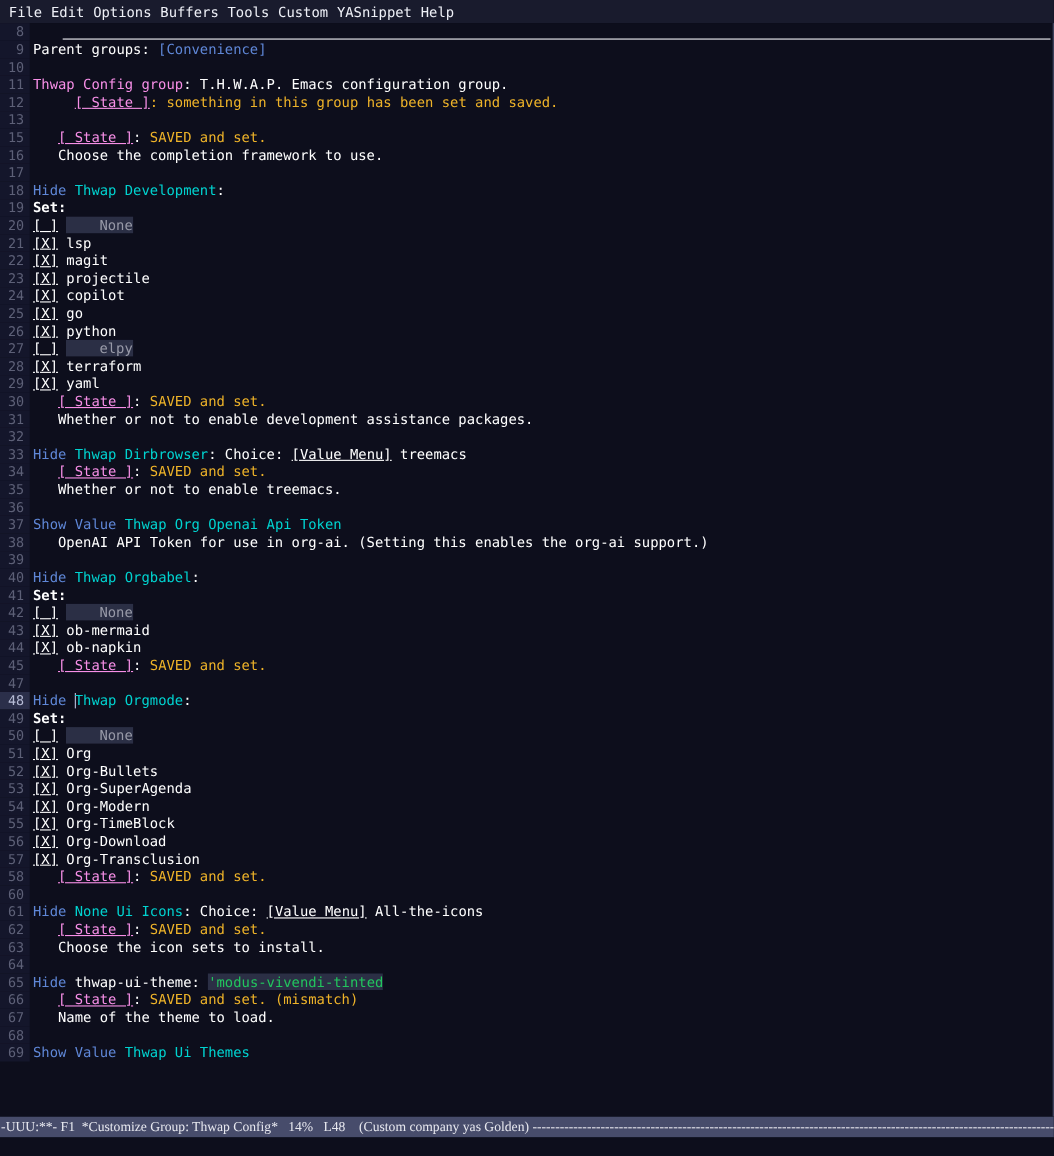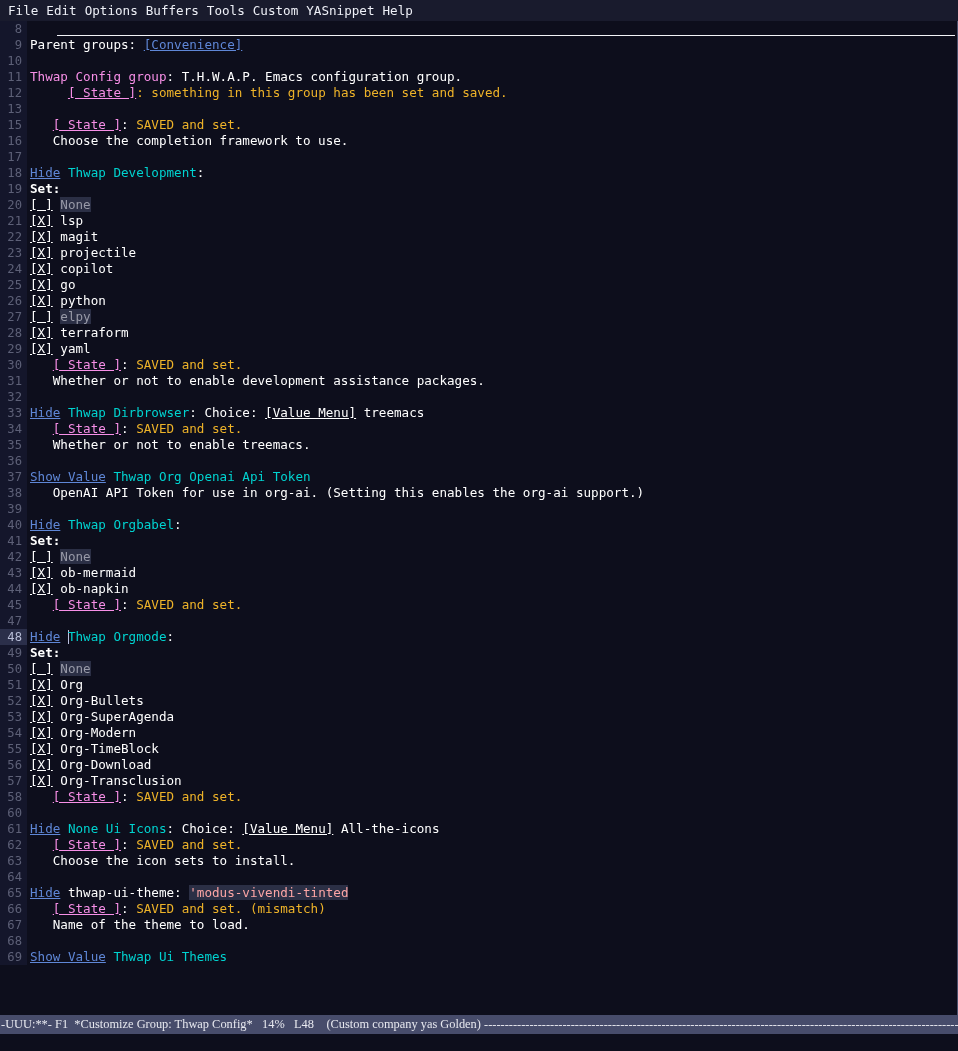--- a/index.html
+++ b/index.html
@@ -64,30 +64,30 @@
     color:var(--gutter-fg);
     text-align:right;
     padding-right:5px;
     font-size:12.2px;
     user-select:none;
   }
   .row.cur .ln{background:var(--gutter-cur-bg);color:var(--gutter-cur-fg);font-weight:normal;}
   .content{padding-left:3px;flex:1 1 auto;white-space:pre;position:relative;}
 
   
-  .tk-link{color:var(--link);text-decoration:underline;cursor:pointer;}
+  .tk-link{color:var(--link);cursor:pointer;}
   .tk-teal{color:var(--teal);}
   .tk-orange{color:var(--orange);}
   .tk-plain{color:var(--fg);}
   .tk-bold{color:var(--fg);font-weight:bold;}
   .tk-state{color:var(--pink);text-decoration:underline;cursor:pointer;}
   .tk-btn{color:var(--fg);text-decoration:underline;cursor:pointer;}
   .tk-cbx{color:var(--fg);text-decoration:underline;cursor:pointer;}
-  .tk-field{background:var(--field-bg);color:var(--field-fg);}
-  .tk-fieldval{background:var(--field-bg);color:#fca5a5;}
+  .tk-field{background:var(--field-bg);color:var(--field-fg);padding-left:30px;}
+  .tk-fieldval{background:var(--field-bg);color:#22c55e;}
   .tk-grouphead{color:var(--pink);}
 
   
   .hrule{
     position:absolute;left:30px;right:2px;height:1px;
     background:#f3f4f8;
   }
 
   
   .cursor{

